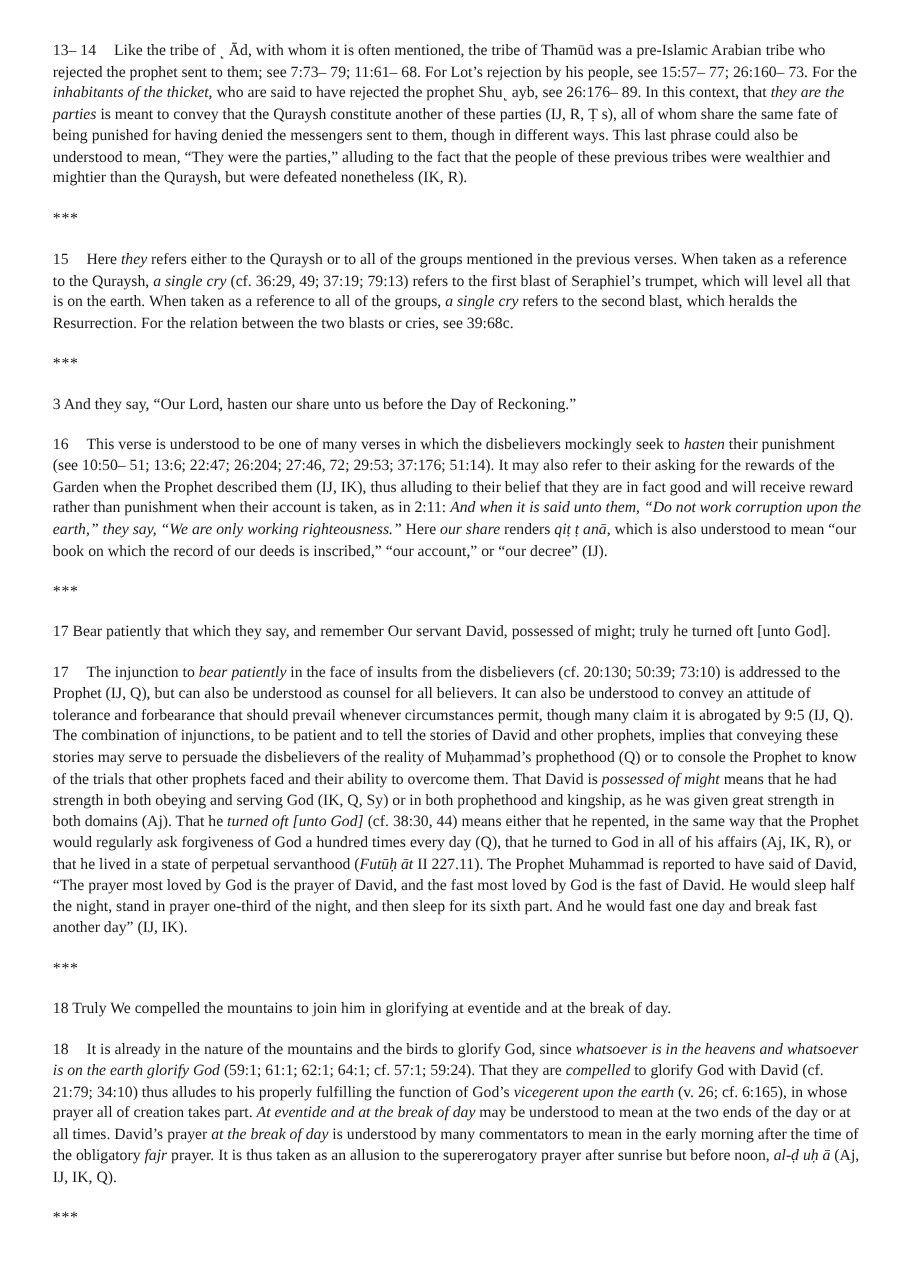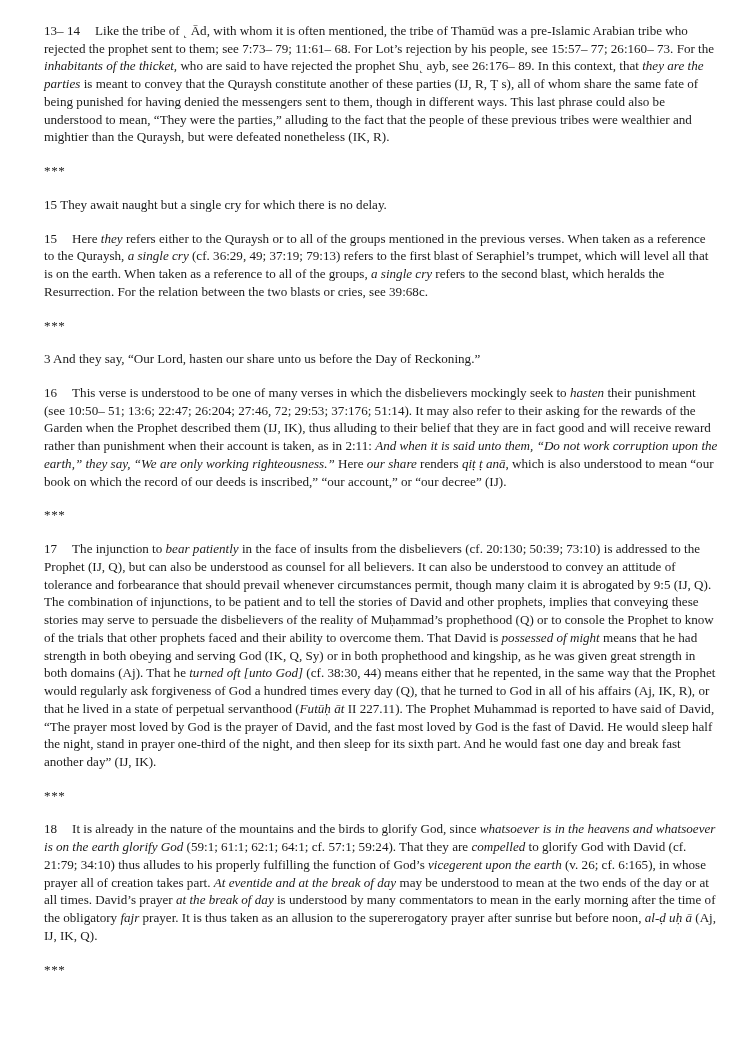--- a/index.html
+++ b/index.html
@@ -13,21 +13,21 @@
     font-family: "Liberation Serif", "DejaVu Serif", serif;
     color: #1a1a1a;
     -webkit-font-smoothing: none;
   }
 
   .page {
     position: relative;
     width: 749px;
     height: 1061px;
     box-sizing: border-box;
-    padding: 22px 31px 0 44px;
+    padding: 33px 31px 0 44px;
     background: #ffffff;
     overflow: hidden;
   }
 
   .block {
     font-size: 13.1px;
     line-height: 1.355;
     text-align: left;
     margin: 0;
   }
@@ -61,24 +61,25 @@
     font-style: italic;
   }
 </style>
 </head>
 <body>
 
 <div class="page">
   <div id="content">
       <p class="block commentary"><span class="vnum">13– 14</span><span class="gap"></span><span>Like the tribe of ˻ Ād, with whom it is often mentioned, the tribe of Thamūd was a pre-Islamic Arabian tribe who rejected the prophet sent to them; see 7:73– 79; 11:61– 68. For Lot’s rejection by his people, see 15:57– 77; 26:160– 73. For the </span><span class="it">inhabitants of the thicket,</span><span> who are said to have rejected the prophet Shu˻ ayb, see 26:176– 89. In this context, that </span><span class="it">they are the parties</span><span> is meant to convey that the Quraysh constitute another of these parties (IJ, R, Ṭ s), all of whom share the same fate of being punished for having denied the messengers sent to them, though in different ways. This last phrase could also be understood to mean, “They were the parties,” alluding to the fact that the people of these previous tribes were wealthier and mightier than the Quraysh, but were defeated nonetheless (IK, R).</span></p>
       <p class="block divider">***</p>
-      <p class="block verse"><span>15 They await naught but a single cry for which there is no delay.</span></p>
       <p class="block commentary"><span class="vnum">15</span><span class="gap"></span><span>Here </span><span class="it">they</span><span> refers either to the Quraysh or to all of the groups mentioned in the previous verses. When taken as a reference to the Quraysh, </span><span class="it">a single cry</span><span> (cf. 36:29, 49; 37:19; 79:13) refers to the first blast of Seraphiel’s trumpet, which will level all that is on the earth. When taken as a reference to all of the groups, </span><span class="it">a single cry</span><span> refers to the second blast, which heralds the Resurrection. For the relation between the two blasts or cries, see 39:68c.</span></p>
       <p class="block divider">***</p>
       <p class="block verse"><span>3 And they say, “Our Lord, hasten our share unto us before the Day of Reckoning.”</span></p>
       <p class="block commentary"><span class="vnum">16</span><span class="gap"></span><span>This verse is understood to be one of many verses in which the disbelievers mockingly seek to </span><span class="it">hasten</span><span> their punishment (see 10:50– 51; 13:6; 22:47; 26:204; 27:46, 72; 29:53; 37:176; 51:14). It may also refer to their asking for the rewards of the Garden when the Prophet described them (IJ, IK), thus alluding to their belief that they are in fact good and will receive reward rather than punishment when their account is taken, as in 2:11: </span><span class="it">And when it is said unto them, “Do not work corruption upon the earth,” they say, “We are only working righteousness.”</span><span> Here </span><span class="it">our share</span><span> renders </span><span class="it">qiṭ ṭ anā</span><span>, which is also understood to mean “our book on which the record of our deeds is inscribed,” “our account,” or “our decree” (IJ).</span></p>
       <p class="block divider">***</p>
+      <p class="block verse"><span>17 Bear patiently that which they say, and remember Our servant David, possessed of might; truly he turned oft [unto God].</span></p>
       <p class="block commentary"><span class="vnum">17</span><span class="gap"></span><span>The injunction to </span><span class="it">bear patiently</span><span> in the face of insults from the disbelievers (cf. 20:130; 50:39; 73:10) is addressed to the Prophet (IJ, Q), but can also be understood as counsel for all believers. It can also be understood to convey an attitude of tolerance and forbearance that should prevail whenever circumstances permit, though many claim it is abrogated by 9:5 (IJ, Q). The combination of injunctions, to be patient and to tell the stories of David and other prophets, implies that conveying these stories may serve to persuade the disbelievers of the reality of Muḥammad’s prophethood (Q) or to console the Prophet to know of the trials that other prophets faced and their ability to overcome them. That David is </span><span class="it">possessed of might</span><span> means that he had strength in both obeying and serving God (IK, Q, Sy) or in both prophethood and kingship, as he was given great strength in both domains (Aj). That he </span><span class="it">turned oft [unto God]</span><span> (cf. 38:30, 44) means either that he repented, in the same way that the Prophet would regularly ask forgiveness of God a hundred times every day (Q), that he turned to God in all of his affairs (Aj, IK, R), or that he lived in a state of perpetual servanthood (</span><span class="it">Futūḥ āt</span><span> II 227.11). The Prophet Muhammad is reported to have said of David, “The prayer most loved by God is the prayer of David, and the fast most loved by God is the fast of David. He would sleep half the night, stand in prayer one-third of the night, and then sleep for its sixth part. And he would fast one day and break fast another day” (IJ, IK).</span></p>
       <p class="block divider">***</p>
+      <p class="block verse"><span>18 Truly We compelled the mountains to join him in glorifying at eventide and at the break of day.</span></p>
       <p class="block commentary"><span class="vnum">18</span><span class="gap"></span><span>It is already in the nature of the mountains and the birds to glorify God, since </span><span class="it">whatsoever is in the heavens and whatsoever is on the earth glorify God</span><span> (59:1; 61:1; 62:1; 64:1; cf. 57:1; 59:24). That they are </span><span class="it">compelled</span><span> to glorify God with David (cf. 21:79; 34:10) thus alludes to his properly fulfilling the function of God’s </span><span class="it">vicegerent upon the earth</span><span> (v. 26; cf. 6:165), in whose prayer all of creation takes part. </span><span class="it">At eventide and at the break of day</span><span> may be understood to mean at the two ends of the day or at all times. David’s prayer </span><span class="it">at the break of day</span><span> is understood by many commentators to mean in the early morning after the time of the obligatory </span><span class="it">fajr</span><span> prayer. It is thus taken as an allusion to the supererogatory prayer after sunrise but before noon, </span><span class="it">al-ḍ uḥ ā</span><span> (Aj, IJ, IK, Q).</span></p>
       <p class="block divider">***</p>
     </div>
 </div>
 
 </body></html>

